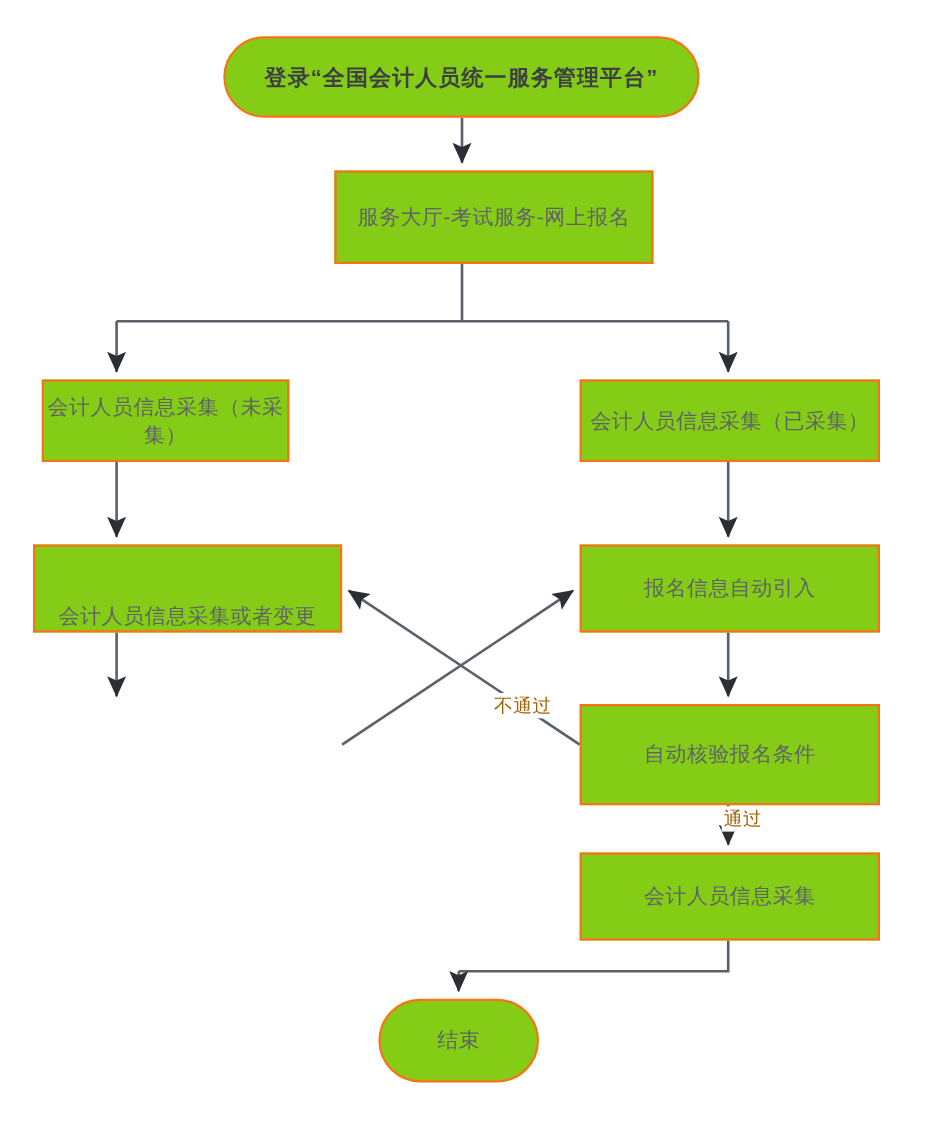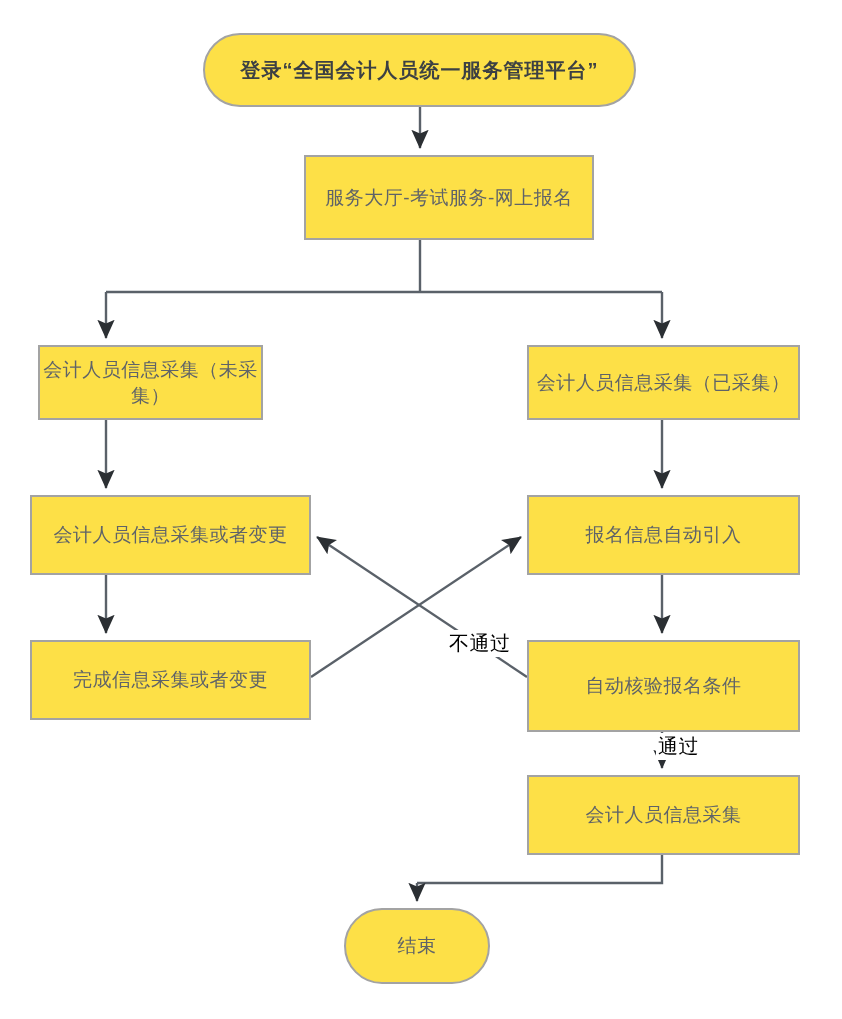--- a/index.html
+++ b/index.html
@@ -21,22 +21,22 @@
     position: absolute;
     left: 0;
     top: 0;
     width: 842px;
     height: 1019px;
     pointer-events: none;
   }
   .node {
     position: absolute;
     box-sizing: border-box;
-    background: #fde047;
-    border: 2px solid #a3a3a3;
+    background: #84cc16;
+    border: 2px solid #f97316;
     display: flex;
     align-items: center;
     justify-content: center;
     text-align: center;
     color: #5f6368;
     letter-spacing: 0.5px;
   }
   .node-process {
     border-radius: 0;
     font-size: 19px;
@@ -46,22 +46,22 @@
     font-size: 19px;
   }
   .node-start {
     font-weight: bold;
     color: #3c4043;
     font-size: 20px;
     letter-spacing: 1px;
   }
   .edge-label {
     position: absolute;
-    color: #000000;
-    font-size: 20px;
+    color: #a16207;
+    font-size: 17px;
     letter-spacing: 0.5px;
     background: #ffffff;
     padding: 0 2px;
     white-space: nowrap;
   }
 </style>
 </head>
 <body>
 
 <div id="flowchart-root">
@@ -126,31 +126,28 @@
   </div>
 
   <div class="node node-process" style="left:38px; top:345px; width:225px; height:75px;">
     <span>会计人员信息采集（未采集）</span>
   </div>
 
   <div class="node node-process" style="left:527px; top:345px; width:273px; height:75px;">
     <span>会计人员信息采集（已采集）</span>
   </div>
 
-  <div class="node node-process" style="left:30px; top:495px; width:281px; height:80px;">
+  <div class="node node-process" style="left:30px; top:495px; width:281px; height:80px;align-items:flex-end;">
     <span>会计人员信息采集或者变更</span>
   </div>
 
   <div class="node node-process" style="left:527px; top:495px; width:273px; height:80px;">
     <span>报名信息自动引入</span>
   </div>
 
-  <div class="node node-process" style="left:30px; top:640px; width:281px; height:80px;">
-    <span>完成信息采集或者变更</span>
-  </div>
 
   <div class="node node-process" style="left:527px; top:640px; width:273px; height:92px;">
     <span>自动核验报名条件</span>
   </div>
 
   <div class="node node-process" style="left:527px; top:775px; width:273px; height:80px;">
     <span>会计人员信息采集</span>
   </div>
 
   <div class="node node-terminal" style="left:344px; top:908px; width:146px; height:76px;">

